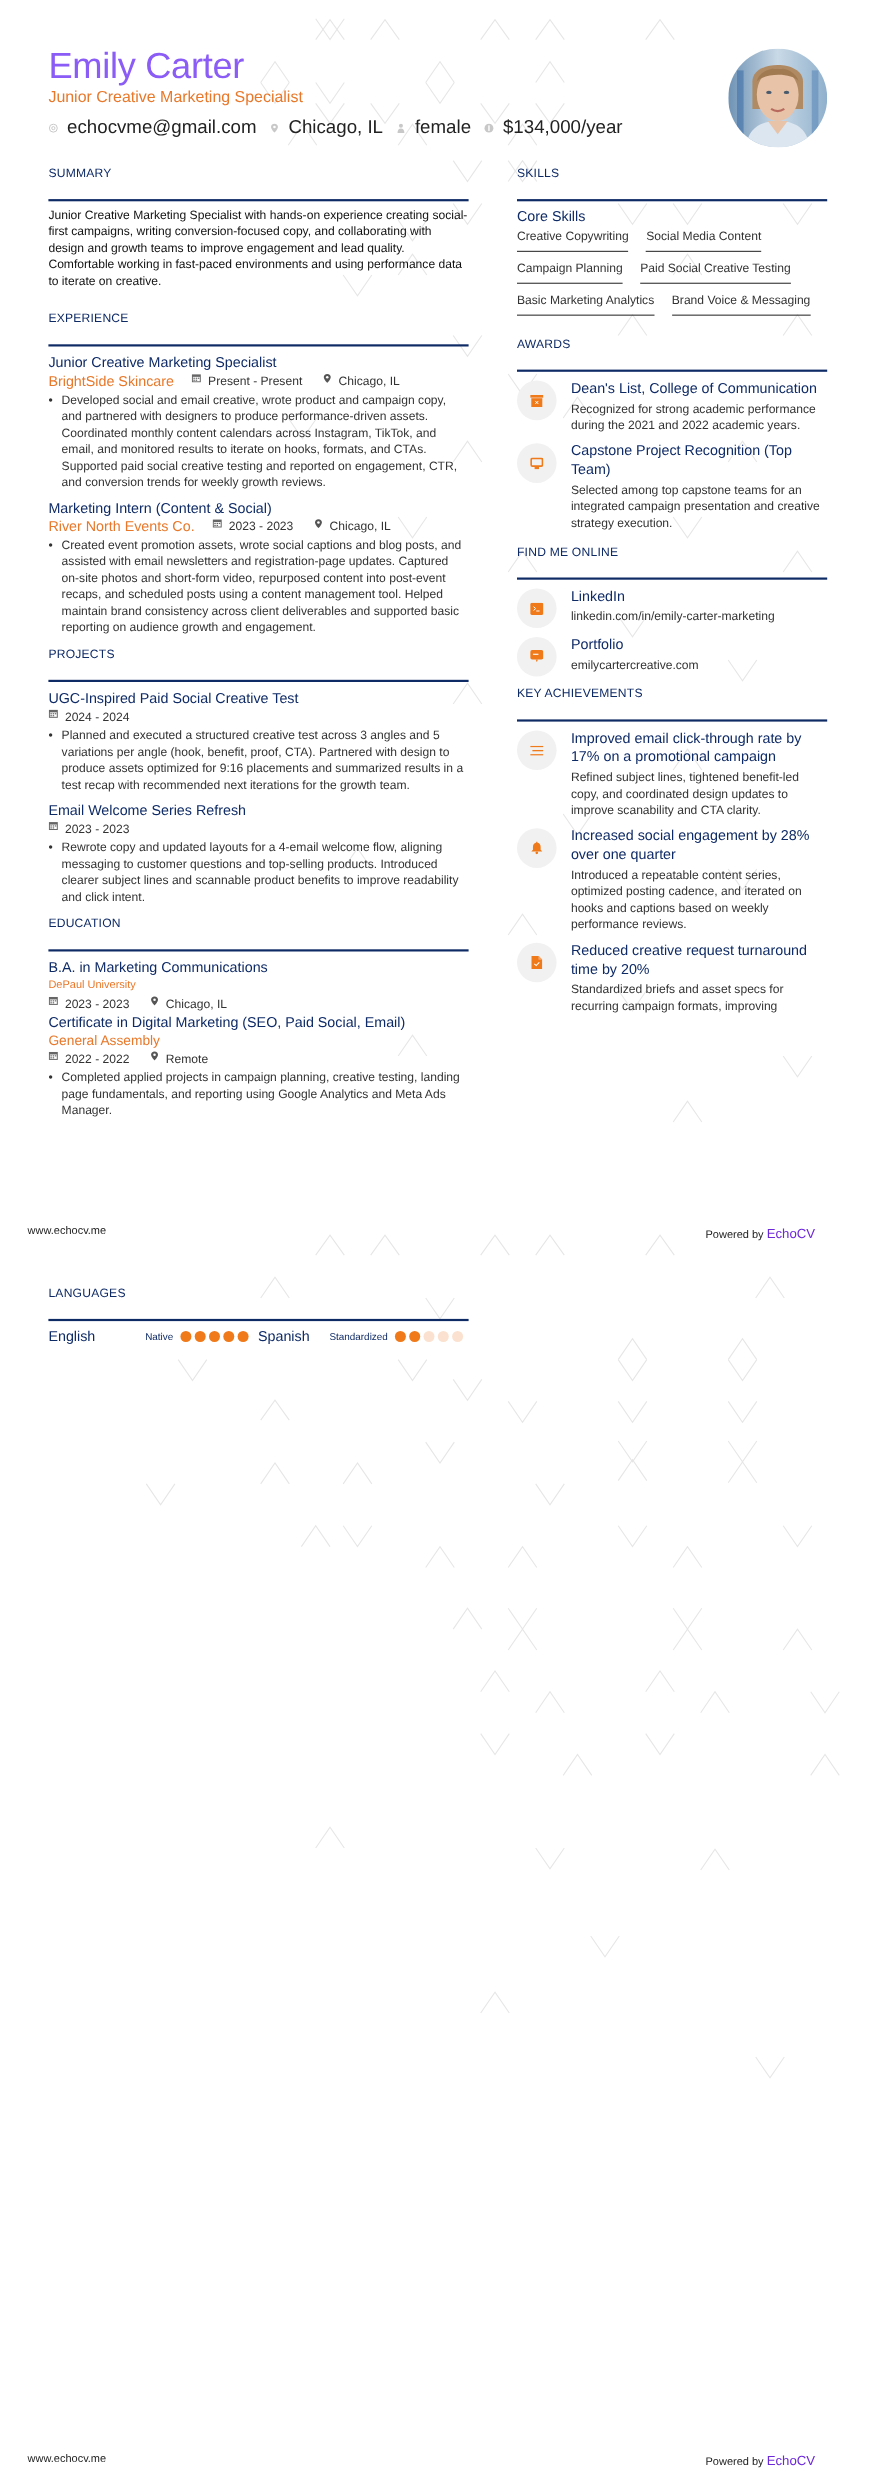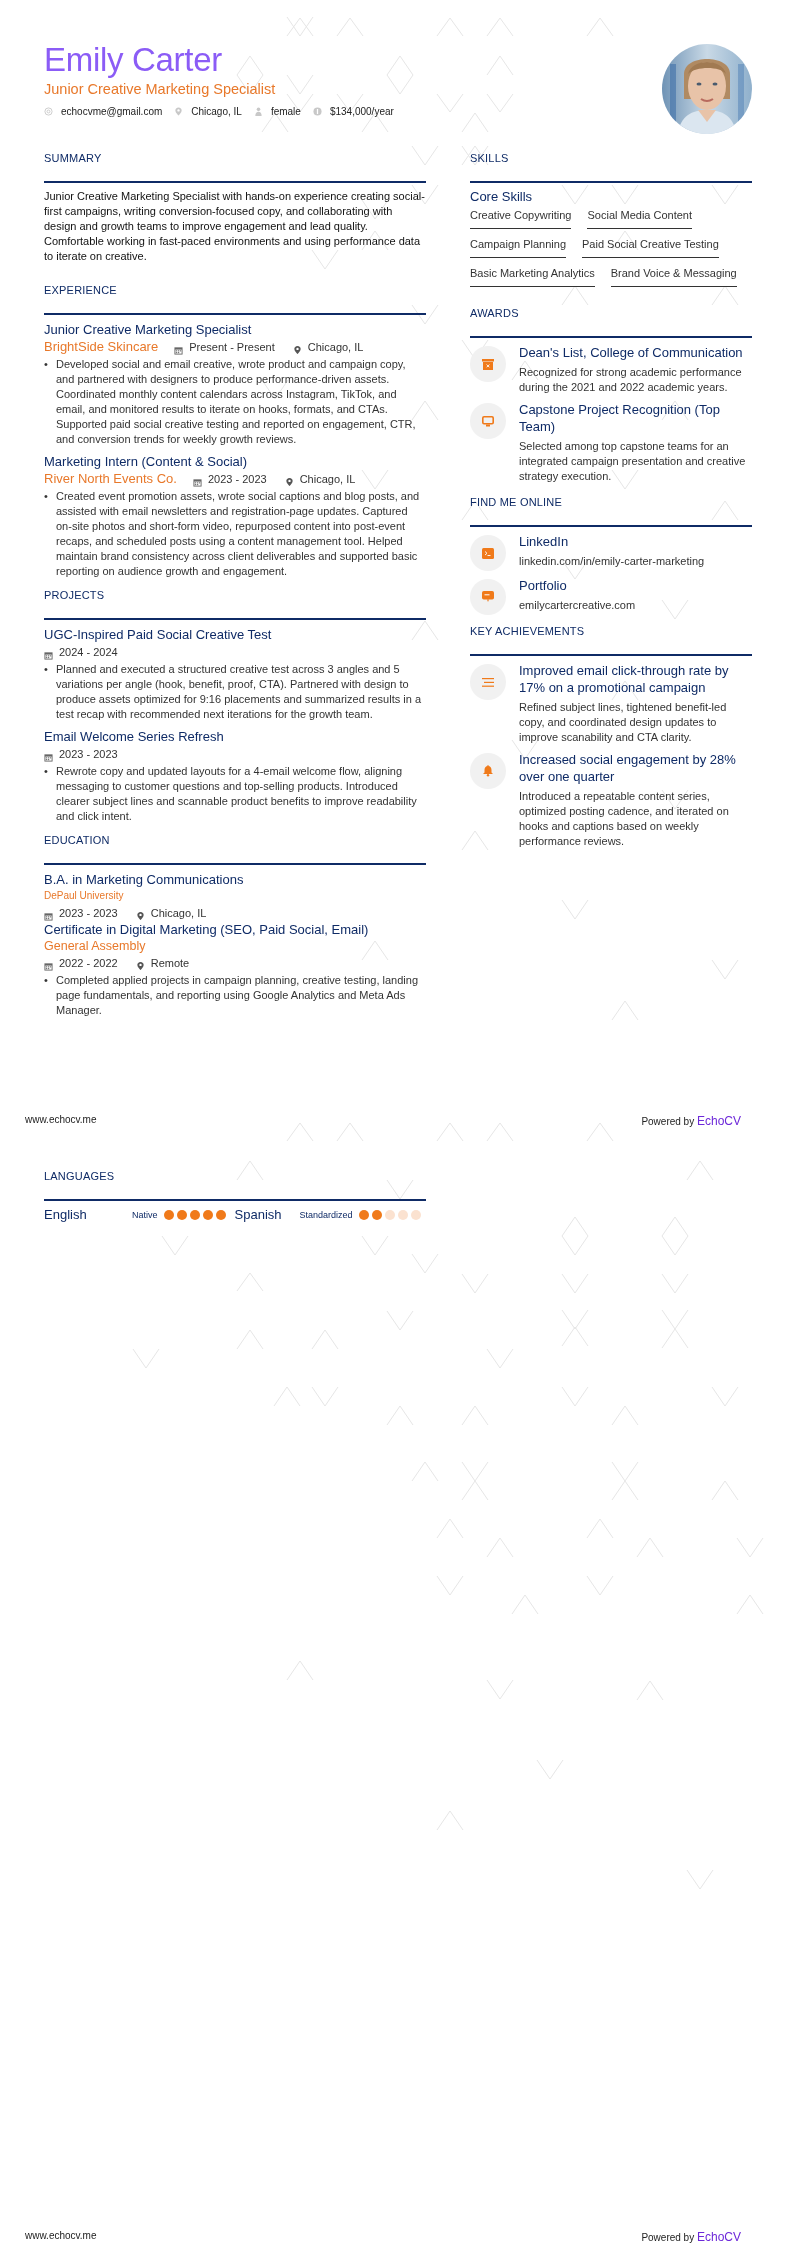--- a/index.html
+++ b/index.html
@@ -2,32 +2,32 @@
 <html><head>
 <meta charset="utf-8">
 <style>
   * { box-sizing: border-box; margin: 0; padding: 0; }
   html, body { width: 794px; background: #ffffff; }
   body { font-family: "Liberation Sans", "DejaVu Sans", sans-serif; color: #222; position: relative; height: 2246px; overflow: hidden; }
   .bg-pattern { position: absolute; left: 0; top: 0; width: 794px; height: 2246px; z-index: 0; pointer-events: none; }
   .header { position: absolute; left: 44px; top: 40px; width: 640px; }
   .name { font-size: 33px; color: #8b5cf6; font-weight: normal; letter-spacing: -0.3px; line-height: 40px; }
   .role { font-size: 14.5px; color: #e8782a; margin-top: 0px; line-height: 18px; }
-  .contacts { display: flex; align-items: center; gap: 0; margin-top: 8px; font-size: 10px; color: #222; }
+  .contacts { display: flex; align-items: center; gap: 0; margin-top: 8px; font-size: 17px; color: #222; }
   .contact { display: flex; align-items: center; margin-right: 12px; }
   .contact .ic { width: 9px; height: 9px; margin-right: 8px; display: inline-block; }
   .photo { position: absolute; left: 662px; top: 44px; width: 90px; height: 90px; border-radius: 50%; overflow: hidden; }
   .col-left { position: absolute; left: 44px; width: 382px; }
   .col-right { position: absolute; left: 470px; width: 282px; }
   .sec-title { font-size: 11px; color: #0f2b66; letter-spacing: 0.2px; text-transform: uppercase; padding-bottom: 16px; border-bottom: 2px solid #0f2b66; margin-bottom: 6px; line-height: 13px; }
   .para { font-size: 11px; line-height: 15px; color: #111; }
   .entry-title { font-size: 13px; color: #0f2b66; line-height: 17px; }
   .entry-sub { display: flex; align-items: center; font-size: 11px; line-height: 16px; color: #333; margin-top: 1px; }
   .org { font-size: 13px; color: #e8782a; margin-right: 16px; }
-  .meta { display: flex; align-items: flex-end; margin-right: 18px; }
+  .meta { display: flex; align-items: flex-start; margin-right: 18px; }
   .meta svg { margin-right: 6px; }
   .bullets { list-style: none; margin-top: 2px; margin-bottom: 6px; }
   .bullets li { font-size: 11px; line-height: 15px; color: #333; padding-left: 12px; position: relative; }
   .bullets li:before { content: "•"; position: absolute; left: 0; top: 0; color: #333; }
   .skill-head { font-size: 13px; color: #0f2b66; margin-bottom: 4px; }
   .skills { display: flex; flex-wrap: wrap; gap: 0 16px; }
   .skill { font-size: 11px; color: #333; padding-bottom: 6px; border-bottom: 1px solid #333; margin-bottom: 8px; line-height: 14px; }
   .icon-item { display: flex; margin-bottom: 6px; }
   .icon-circle { width: 36px; height: 36px; border-radius: 50%; background: #f1f1f1; display: flex; align-items: center; justify-content: center; flex-shrink: 0; margin-right: 13px; margin-top: 2px; }
   .icon-body { flex: 1; }
@@ -487,20 +487,33 @@
             <path d="M6 1 C3.5 1 2.5 3 2.5 5 L2.5 7.5 L1 9 L11 9 L9.5 7.5 L9.5 5 C9.5 3 8.5 1 6 1 Z" fill="#f07a1a"></path>
             <circle cx="6" cy="10.3" r="1.2" fill="#f07a1a"></circle>
             <rect x="5.5" y="0" width="1" height="1.5" fill="#f07a1a"></rect>
           </svg>
       </div>
       <div class="icon-body">
         <div class="icon-title">Increased social engagement by 28% over one quarter</div>
         <div class="icon-desc">Introduced a repeatable content series, optimized posting cadence, and iterated on hooks and captions based on weekly performance reviews.</div>
       </div>
     </div>
+    <div class="icon-item">
+      <div class="icon-circle">
+        <svg width="10" height="12" viewBox="0 0 10 12">
+            <path d="M0 0 L6.5 0 L10 3.5 L10 12 L0 12 Z" fill="#f07a1a"></path>
+            <path d="M6.5 0 L6.5 3.5 L10 3.5" fill="#f7a86e"></path>
+            <path d="M2.8 7.3 L4.4 8.8 L7.3 5.8" stroke="#fff" stroke-width="1" fill="none"></path>
+          </svg>
+      </div>
+      <div class="icon-body">
+        <div class="icon-title">Reduced creative request turnaround time by 20%</div>
+        <div class="icon-desc">Standardized briefs and asset specs for recurring campaign formats, improving</div>
+      </div>
+    </div>
   </section>
 </div>
 
 <div class="footer" style="top:1114px;">
   <span>www.echocv.me</span>
   <span><span>Powered by</span> <span class="brand">EchoCV</span></span>
 </div>
 
 <div class="col-left" style="top:1170px;">
   <div class="sec-title">LANGUAGES</div>

